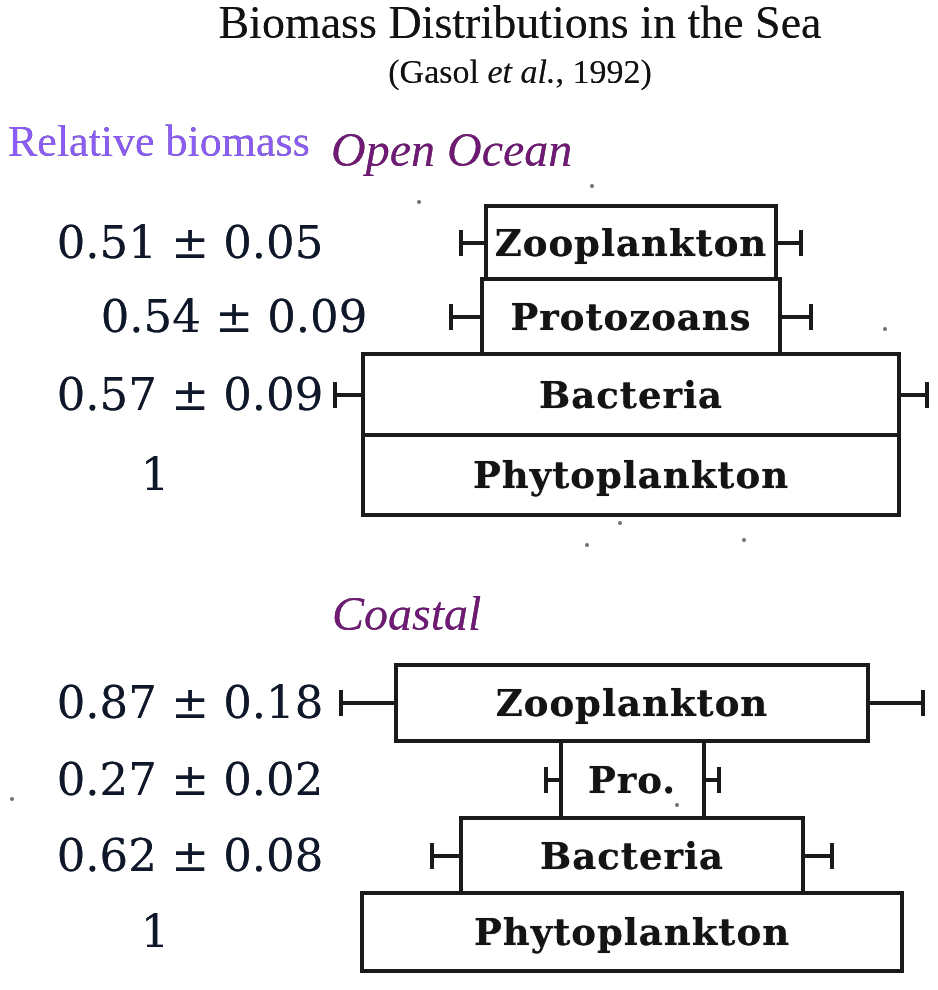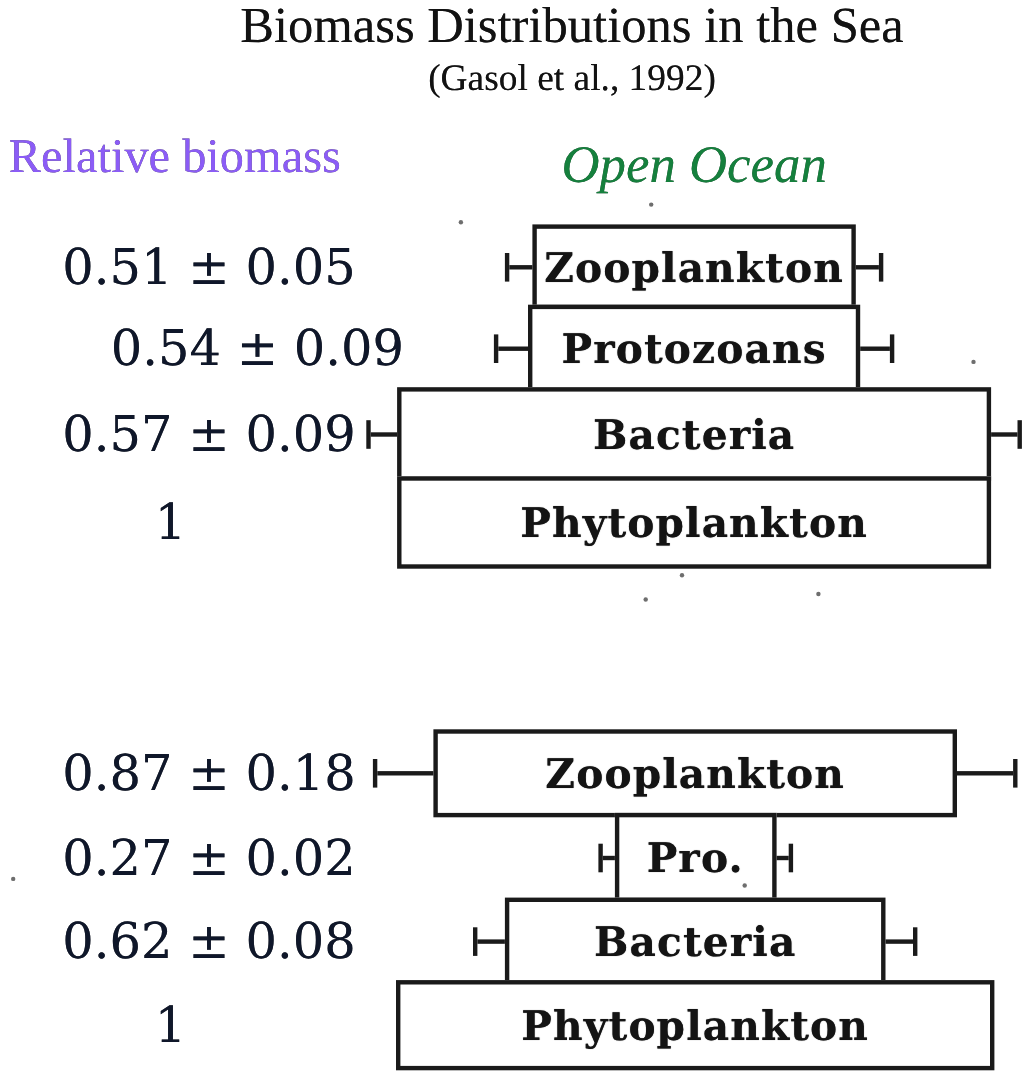--- a/index.html
+++ b/index.html
@@ -14,29 +14,29 @@
   .title1{
     position:absolute;top:-6px;left:100px;width:840px;
     text-align:center;font-size:46px;line-height:1.25;
     color:#121212;text-shadow:0 0 0.6px rgba(0,0,0,.75);
   }
   .title2{
     position:absolute;top:52px;left:100px;width:840px;
     text-align:center;font-size:34px;line-height:1.2;
     color:#121212;text-shadow:0 0 0.5px rgba(0,0,0,.7);
   }
-  .title2 .em{}
+  .title2 .em{font-style:italic;}
   .axislabel{
     position:absolute;top:116px;left:8px;
     font-size:44px;color:#8b5cf6;
     text-shadow:0 0 0.6px rgba(0,0,0,.7);
   }
   .pyheading{
-    position:absolute;width:600px;text-align:center;
-    font-size:48px;font-style:italic;color:#15803d;
+    position:absolute;width:600px;
+    font-size:48px;font-style:italic;color:#701a75;
     text-shadow:0 0 0.5px rgba(0,0,0,.7);
   }
   .pbox{
     position:absolute;box-sizing:border-box;
     border:4px solid #1a1a1a;background:#ffffff;
     display:flex;align-items:center;justify-content:center;
   }
   .plabel{
     font-family:"DejaVu Serif", serif;font-weight:bold;
     font-size:37px;color:#141414;letter-spacing:1px;
@@ -59,20 +59,21 @@
 <div class="page">
 
   <div class="title1">Biomass Distributions in the Sea</div>
 
   <div class="title2"><span>(Gasol </span><span class="em">et al.</span><span>, 1992)</span></div>
 
   <div class="axislabel">Relative biomass</div>
 
   <div class="pyheading" style="top: 122px; left: 331px;">Open Ocean</div>
 
+  <div class="pyheading" style="top: 586px; left: 332px;">Coastal</div>
 
   <div>
       <div class="val" style="top: 204px; height: 77px; line-height: 77px; width: 380px;">0.51 ± 0.05</div>
       <div class="pbox" style="left: 484px; top: 204px; width: 294px; height: 77px;">
         <span class="plabel">Zooplankton</span>
       </div>
       <div class="wline" style="left: 463px; width: 21px; top: 240.5px;"></div>
       <div class="wcap" style="left: 459px; top: 229.5px;"></div>
       <div class="wline" style="left: 778px; width: 21px; top: 240.5px;"></div>
       <div class="wcap" style="left: 799px; top: 229.5px;"></div>

